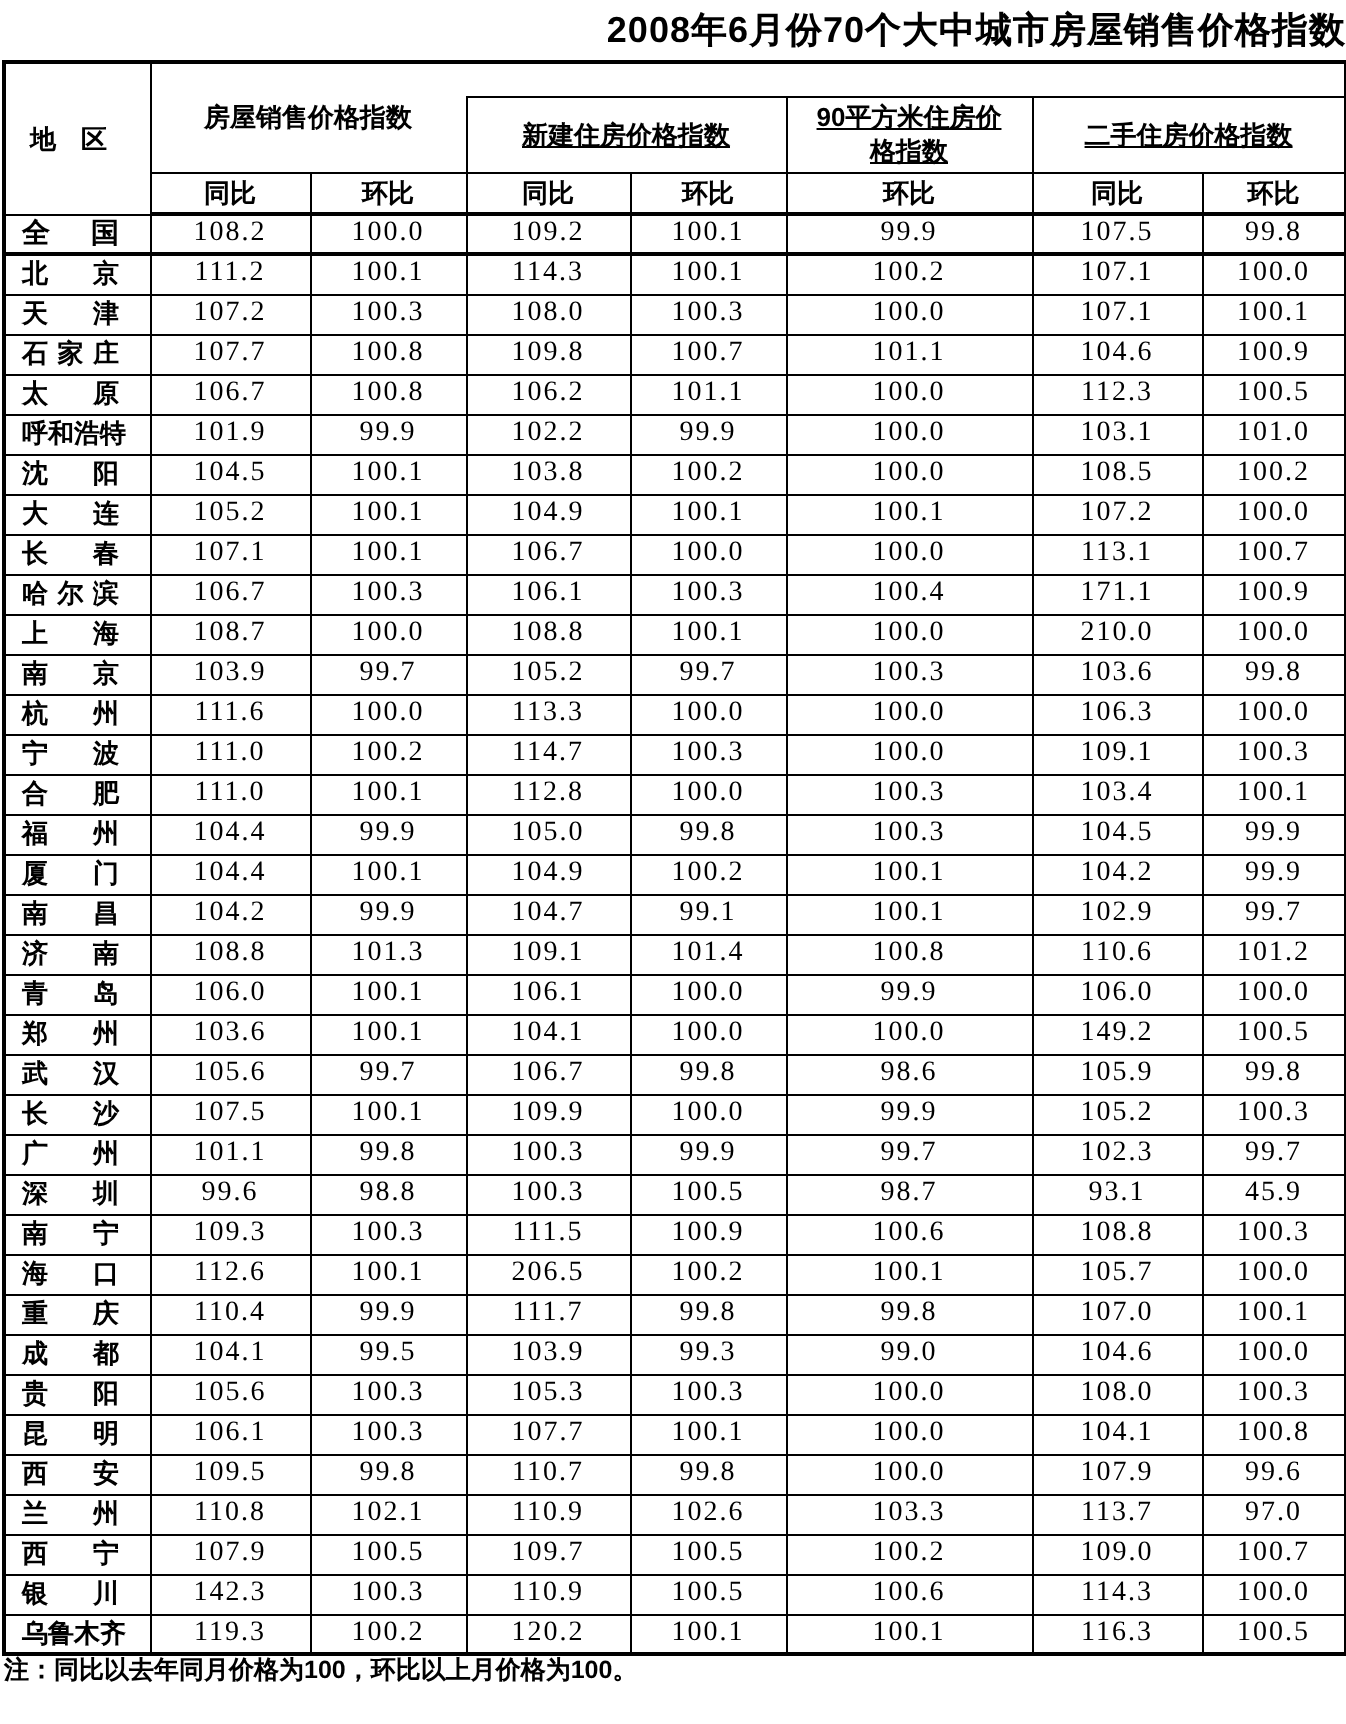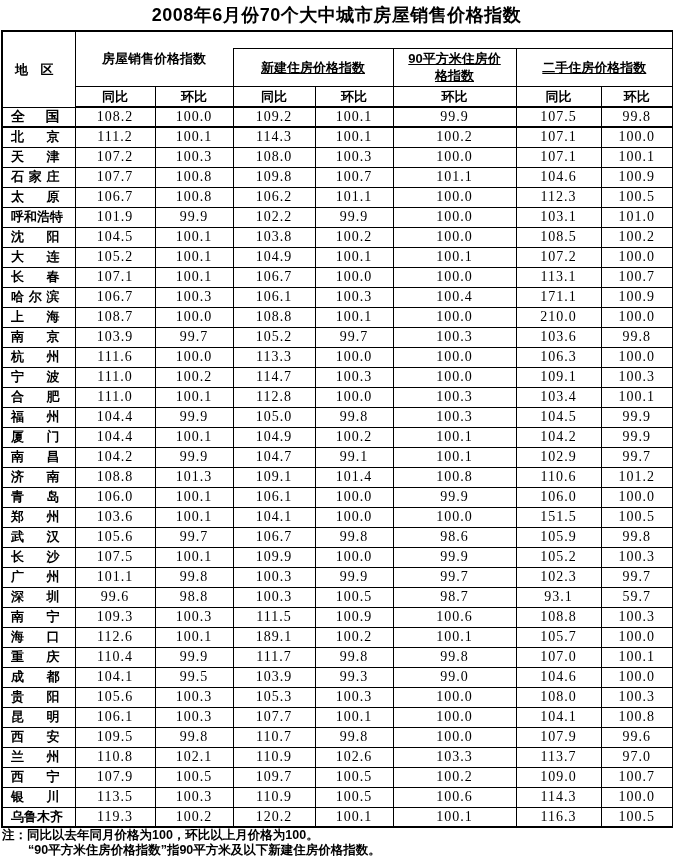--- a/index.html
+++ b/index.html
@@ -7,21 +7,21 @@
     width: 673px;
     background: #ffffff;
     color: #000000;
     font-family: "Liberation Sans", sans-serif;
   }
   .page { width: 673px; height: 862px; overflow: hidden; }
 
   .page-title {
     height: 30px;
     padding-top: 3px;
-    text-align: center;
+    text-align: right;
     font-size: 18px;
     font-weight: bold;
     letter-spacing: 0.5px;
   }
 
   table.price-table {
     border-collapse: collapse;
     table-layout: fixed;
     width: 671px;
     margin-left: 1px;
@@ -432,21 +432,21 @@
             <div class="region-name">
               <span>郑</span>
               <span>州</span>
             </div>
           </td>
           <td class="value-cell">103.6</td>
           <td class="value-cell">100.1</td>
           <td class="value-cell">104.1</td>
           <td class="value-cell">100.0</td>
           <td class="value-cell">100.0</td>
-          <td class="value-cell">151.5</td>
+          <td class="value-cell">149.2</td>
           <td class="value-cell">100.5</td>
         </tr>
         <tr>
           <td class="region-cell">
             <div class="region-name">
               <span>武</span>
               <span>汉</span>
             </div>
           </td>
           <td class="value-cell">105.6</td>
@@ -493,21 +493,21 @@
               <span>深</span>
               <span>圳</span>
             </div>
           </td>
           <td class="value-cell">99.6</td>
           <td class="value-cell">98.8</td>
           <td class="value-cell">100.3</td>
           <td class="value-cell">100.5</td>
           <td class="value-cell">98.7</td>
           <td class="value-cell">93.1</td>
-          <td class="value-cell">59.7</td>
+          <td class="value-cell">45.9</td>
         </tr>
         <tr>
           <td class="region-cell">
             <div class="region-name">
               <span>南</span>
               <span>宁</span>
             </div>
           </td>
           <td class="value-cell">109.3</td>
           <td class="value-cell">100.3</td>
@@ -519,21 +519,21 @@
         </tr>
         <tr>
           <td class="region-cell">
             <div class="region-name">
               <span>海</span>
               <span>口</span>
             </div>
           </td>
           <td class="value-cell">112.6</td>
           <td class="value-cell">100.1</td>
-          <td class="value-cell">189.1</td>
+          <td class="value-cell">206.5</td>
           <td class="value-cell">100.2</td>
           <td class="value-cell">100.1</td>
           <td class="value-cell">105.7</td>
           <td class="value-cell">100.0</td>
         </tr>
         <tr>
           <td class="region-cell">
             <div class="region-name">
               <span>重</span>
               <span>庆</span>
@@ -637,21 +637,21 @@
           <td class="value-cell">109.0</td>
           <td class="value-cell">100.7</td>
         </tr>
         <tr>
           <td class="region-cell">
             <div class="region-name">
               <span>银</span>
               <span>川</span>
             </div>
           </td>
-          <td class="value-cell">113.5</td>
+          <td class="value-cell">142.3</td>
           <td class="value-cell">100.3</td>
           <td class="value-cell">110.9</td>
           <td class="value-cell">100.5</td>
           <td class="value-cell">100.6</td>
           <td class="value-cell">114.3</td>
           <td class="value-cell">100.0</td>
         </tr>
         <tr>
           <td class="region-cell">
             <div class="region-name">
@@ -667,16 +667,15 @@
           <td class="value-cell">100.1</td>
           <td class="value-cell">100.1</td>
           <td class="value-cell">116.3</td>
           <td class="value-cell">100.5</td>
         </tr>
       </tbody>
   </table>
 
   <div class="notes">
     <div class="note-line">注：同比以去年同月价格为100，环比以上月价格为100。</div>
-    <div class="note-line note-line2">“90平方米住房价格指数”指90平方米及以下新建住房价格指数。</div>
   </div>
 
 </div>
 
 </body></html>

